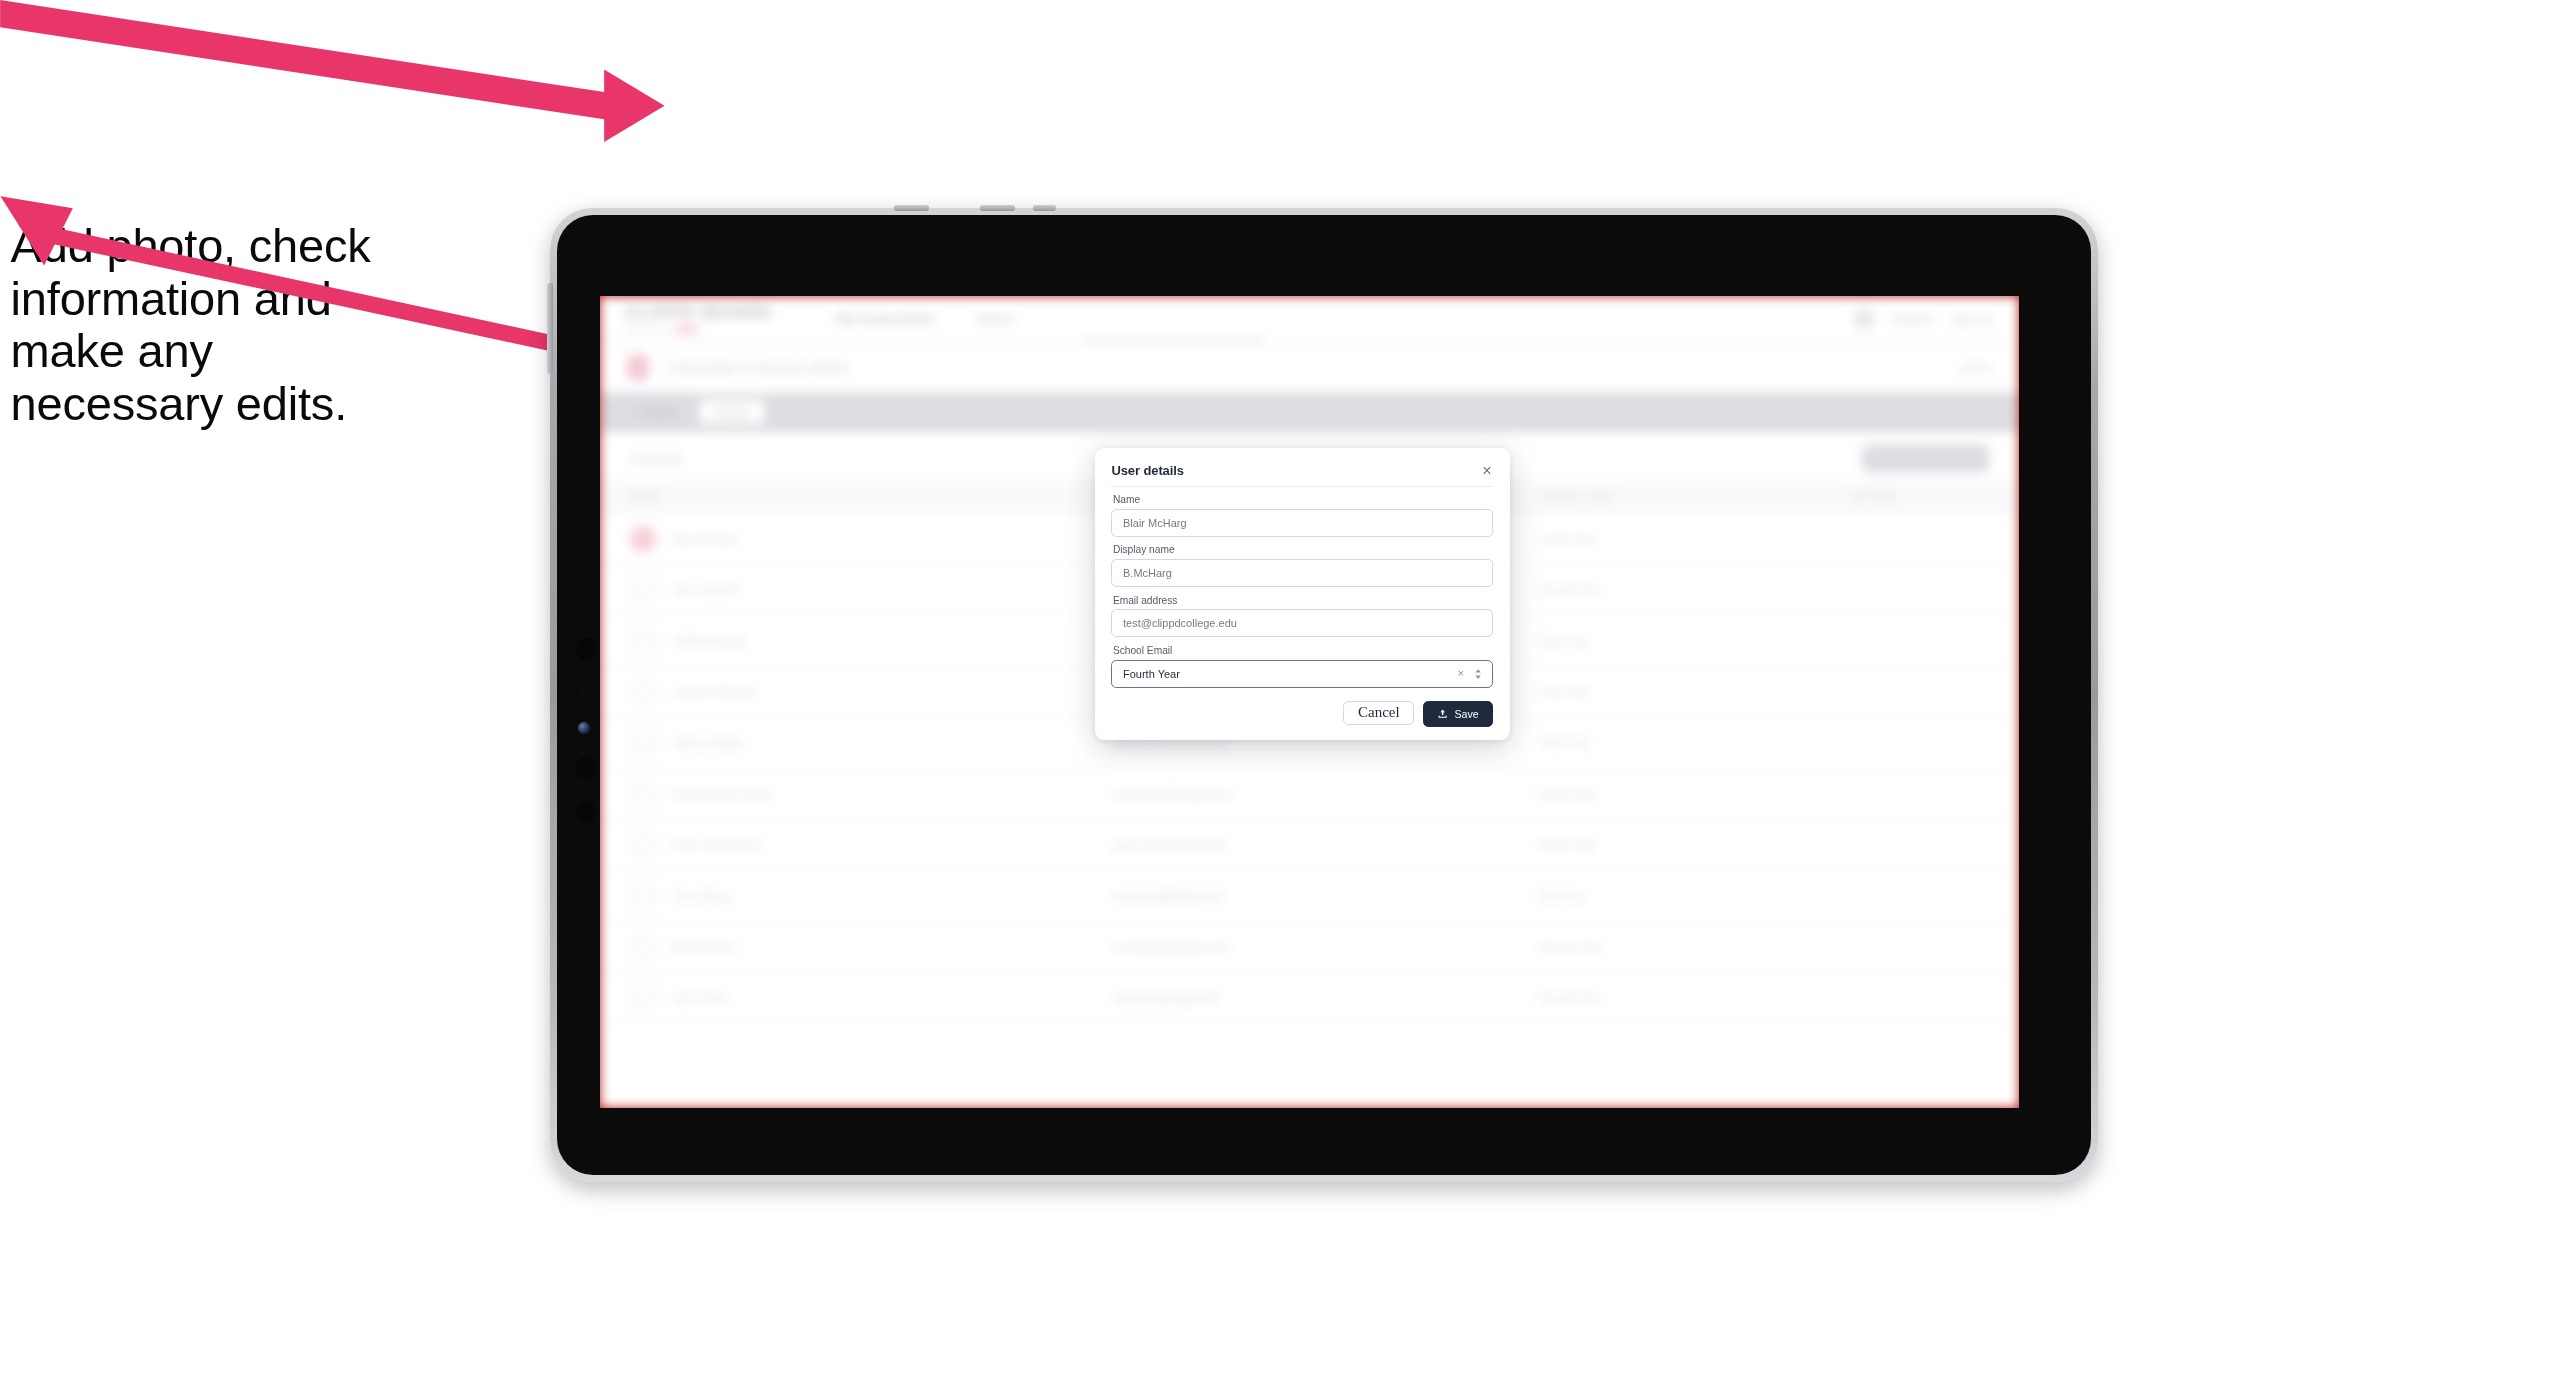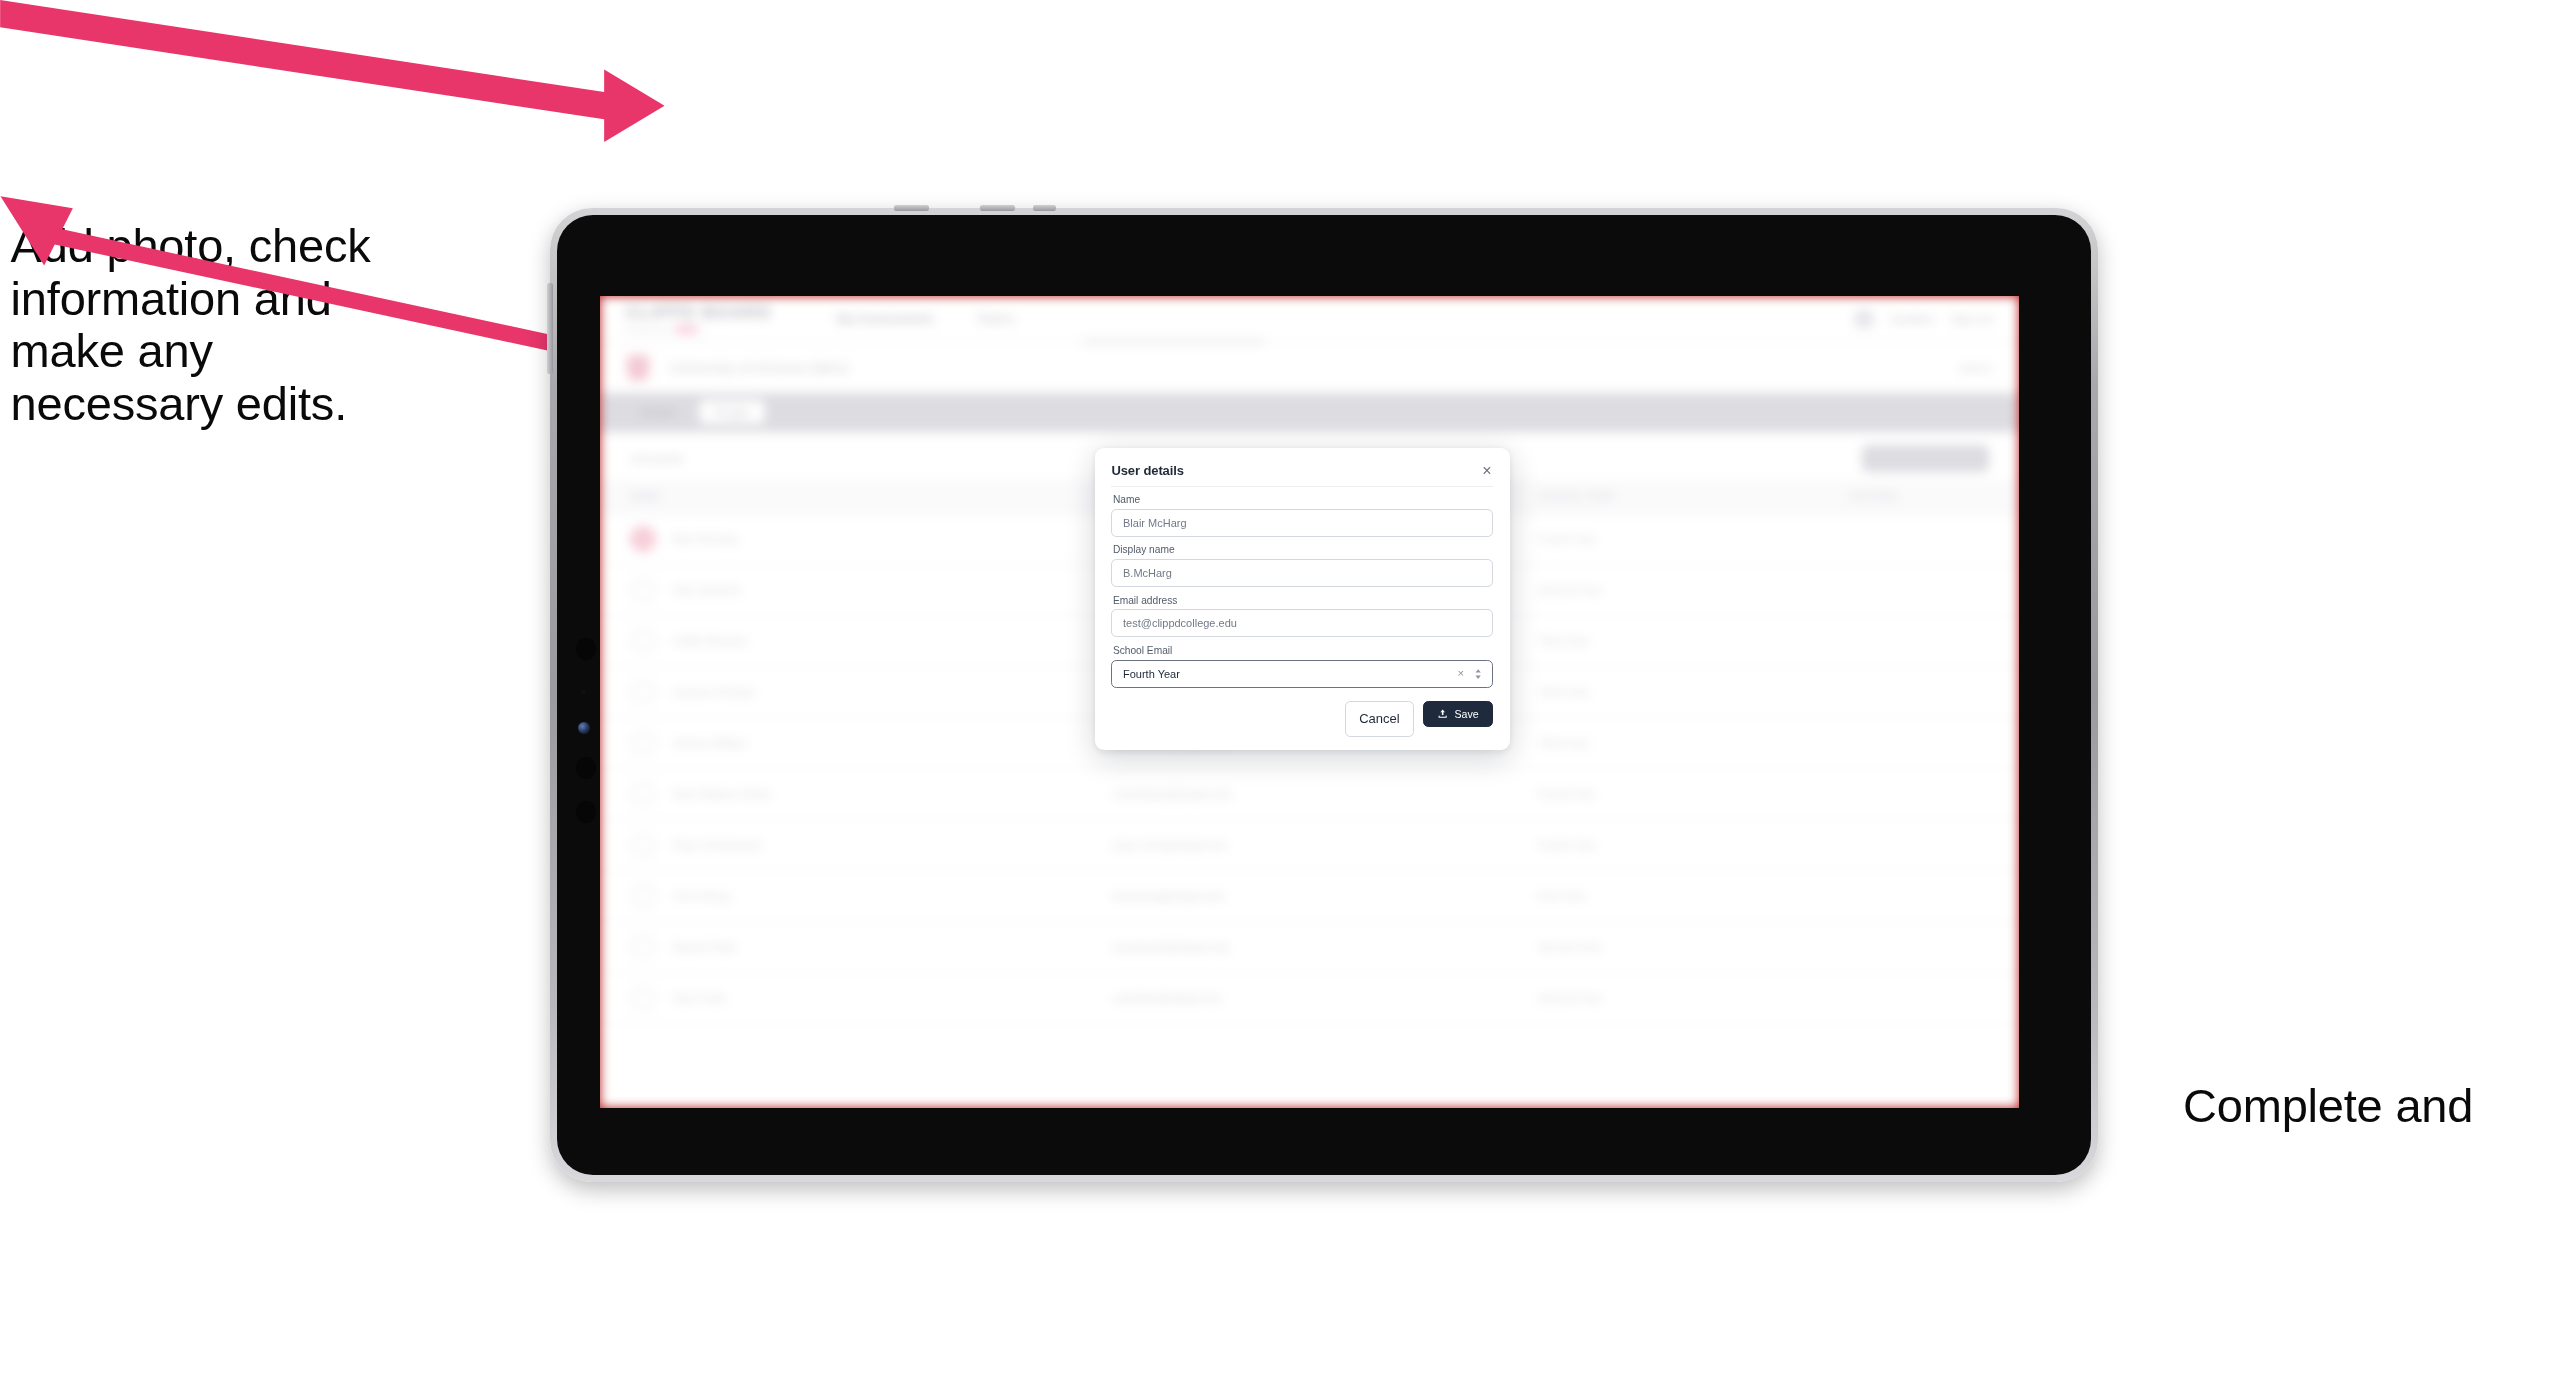--- a/index.html
+++ b/index.html
@@ -280,22 +280,22 @@
   .select-caret {
     position: absolute; right: 11.3px; top: 50%; transform: translateY(-50%);
     color: #8b93a1; cursor: pointer; line-height: 1; font-size: 8.3px;
     display: flex; flex-direction: column; gap: 0.8px;
   }
   .modal-actions {
     display: flex; justify-content: flex-end; gap: 8.3px; margin-top: 13px;
   }
   .btn-cancel {
     background: #fff; border: 0.8px solid #d3d7de; border-radius: 5.3px;
-    height: 36px; padding: 0 13.6px; font-size: 13px; color: #1f2937; cursor: pointer;
-    font-family: Liberation Sans, sans-serif;
+    height: 24px; padding: 0 13.6px; font-size: 15px; color: #1f2937; cursor: pointer;
+    font-family: Liberation Serif, serif;
   }
   .btn-save {
     background: #1f2a3c; border: 0.8px solid #1f2a3c; border-radius: 5.3px;
     height: 26px; padding: 0 13.6px; font-size: 10.6px; color: #fff; cursor: pointer;
     display: flex; align-items: center; gap: 6px;
     font-family: "Liberation Sans", sans-serif;
   }
   .btn-save svg { display: block; }
 </style>
 </head>
@@ -306,21 +306,20 @@
 make any
 necessary edits.</div>
 
 <div id="arrow-left-wrap">
   <svg class="arrow-svg" width="710" height="151" viewBox="0 0 940 200">
     <path d="M0 0 L800 122 L800 92 L880 140 L800 188 L800 158 L0 36 Z" fill="#E8356A"></path>
   </svg>
 </div>
 
 <div class="caption" id="caption-right">
-  <div>Complete and</div>
 </div>
 
 <div id="arrow-right-wrap">
   <svg class="arrow-svg" width="649" height="211" viewBox="0 0 860 280">
     <path d="M860 272 L82 104 L96 76 L0 60 L58 152 L72 124 L852 292 Z" fill="#E8356A"></path>
   </svg>
 </div>
 
 <div id="tablet">
   <div class="tablet-bezel"></div>

